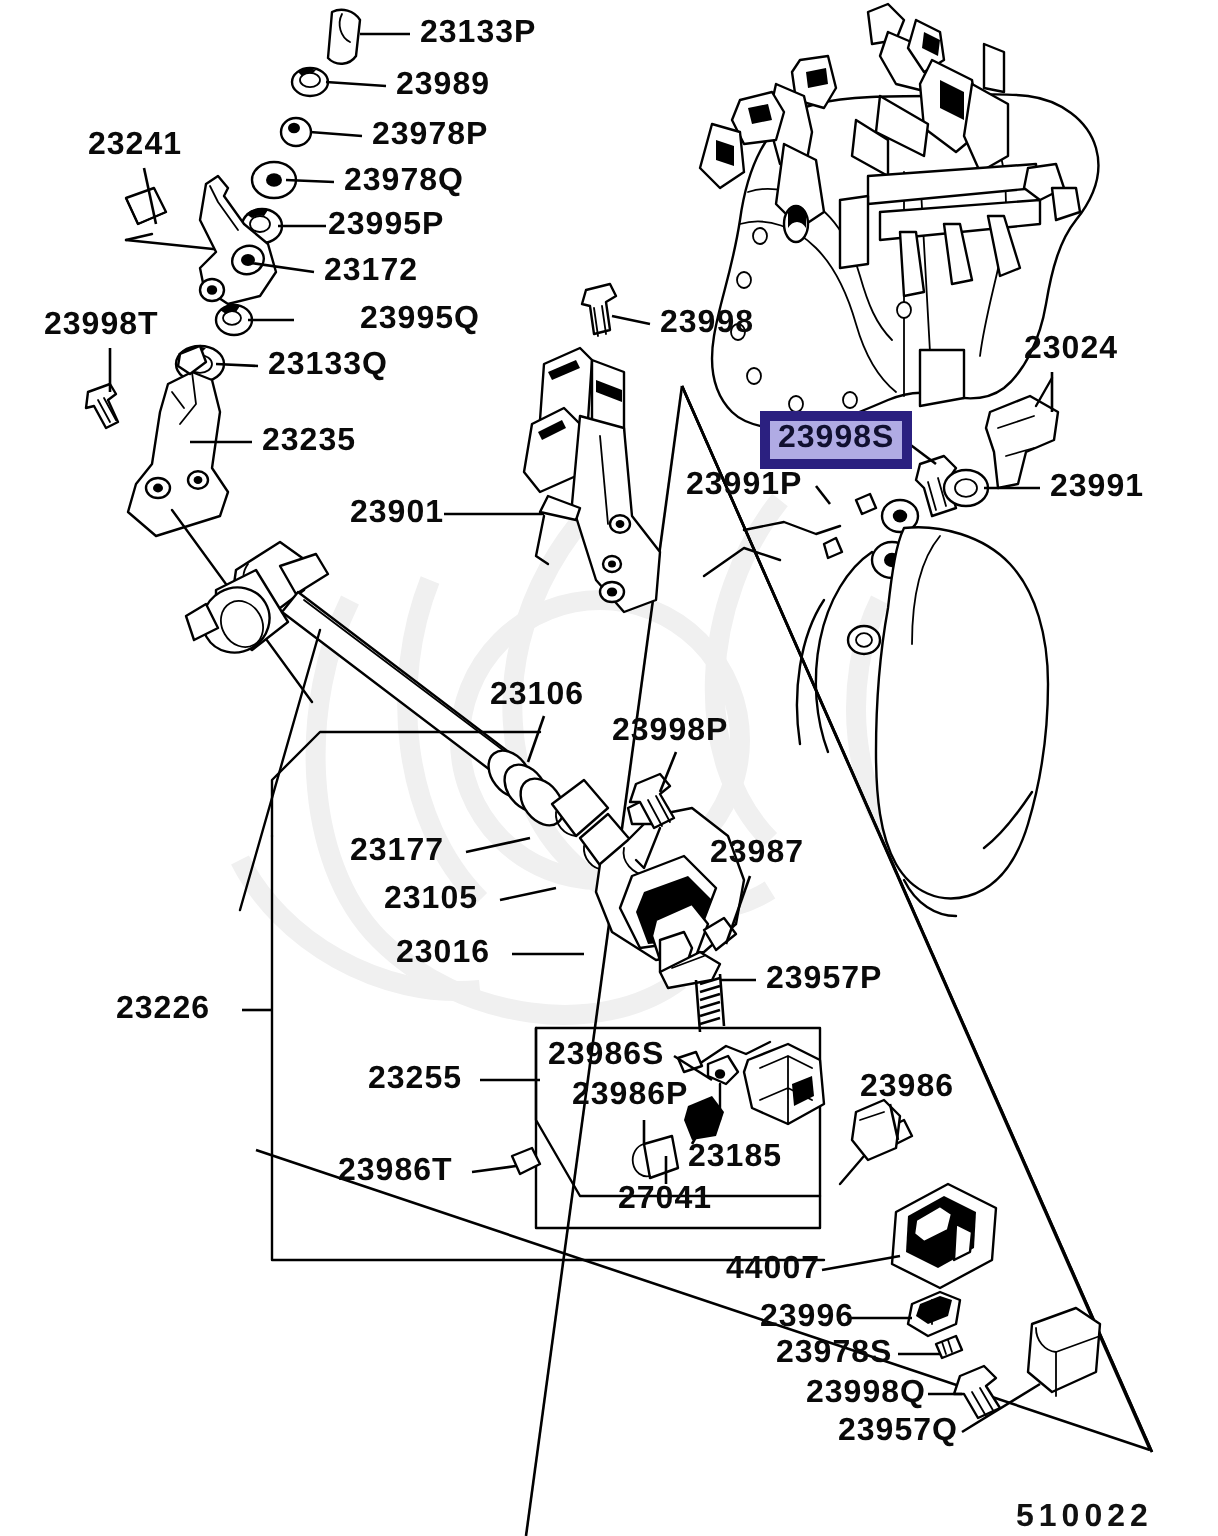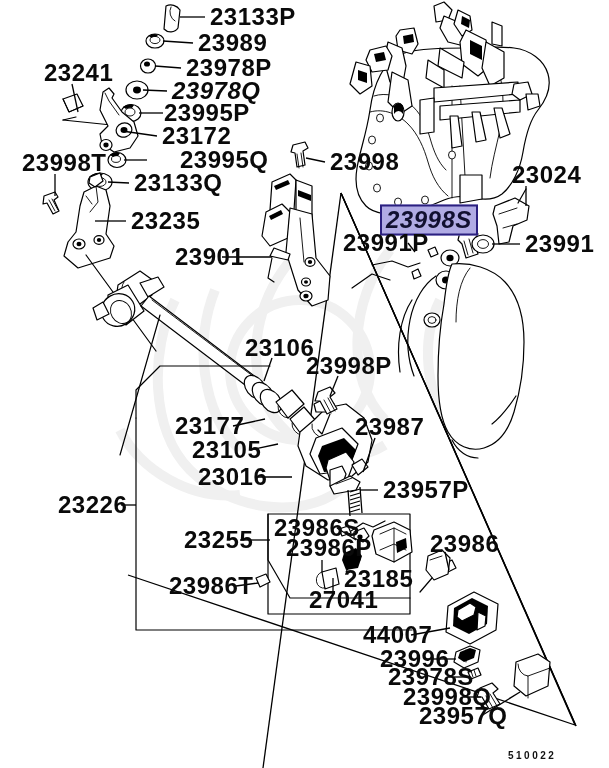--- a/index.html
+++ b/index.html
@@ -8,40 +8,39 @@
     font-family:"Liberation Sans", sans-serif;
     width:609px;height:768px;overflow:hidden;position:relative;
   }
   #stage{position:relative;width:609px;height:768px;background:#fff;}
   #stage svg{position:absolute;left:0;top:0;}
 
   
   .lbl{
     position:absolute;
     font-family:"Liberation Sans", sans-serif;
-    font-size:24px;
+    font-size:16px;
     font-weight:700;
     letter-spacing:0.5px;
     color:#0a0a0a;
     white-space:nowrap;
     line-height:1;
     transform:translateY(-50%);
   }
   .lbl.hl{
     background:#b0abe4;
-    border:2px solid #1d4ed8;
+    border:5px solid #1d4ed8;
     color:#111030;
     padding:1px 4px 2px 4px;
     margin-left:-5px;
-    font-style:italic;
   }
   .figno{
     position:absolute;
     font-family:"Liberation Sans", sans-serif;
-    font-size:10px;
+    font-size:16px;
     font-weight:700;
     letter-spacing:2.5px;
     color:#111;
     white-space:nowrap;
   }
 </style>
 </head>
 <body>
 
 <div id="stage">
@@ -429,21 +428,21 @@
         <polyline points="449,677 470,677" class="lead"></polyline>
         <polyline points="464,697 481,697" class="lead"></polyline>
         <polyline points="481,716 520,692" class="lead"></polyline>
       </g>
   </svg>
 
   <div id="labels">
       <div class="lbl" style="left: 210px; top: 17px;">23133P</div>
       <div class="lbl" style="left: 198px; top: 43px;">23989</div>
       <div class="lbl" style="left: 186px; top: 68px;">23978P</div>
-      <div class="lbl" style="left: 172px; top: 91px; font-style: italic;">23978Q</div>
+      <div class="lbl" style="left: 172px; top: 91px;">23978Q</div>
       <div class="lbl" style="left: 164px; top: 113px;">23995P</div>
       <div class="lbl" style="left: 162px; top: 136px;">23172</div>
       <div class="lbl" style="left: 152px; top: 160px; margin-left: 28px;">23995Q</div>
       <div class="lbl" style="left: 134px; top: 183px;">23133Q</div>
       <div class="lbl" style="left: 44px; top: 73px;">23241</div>
       <div class="lbl" style="left: 22px; top: 163px;">23998T</div>
       <div class="lbl" style="left: 131px; top: 221px;">23235</div>
       <div class="lbl" style="left: 175px; top: 257px; text-align: right;">23901</div>
       <div class="lbl" style="left: 330px; top: 162px;">23998</div>
       <div class="lbl" style="left: 512px; top: 175px;">23024</div>

